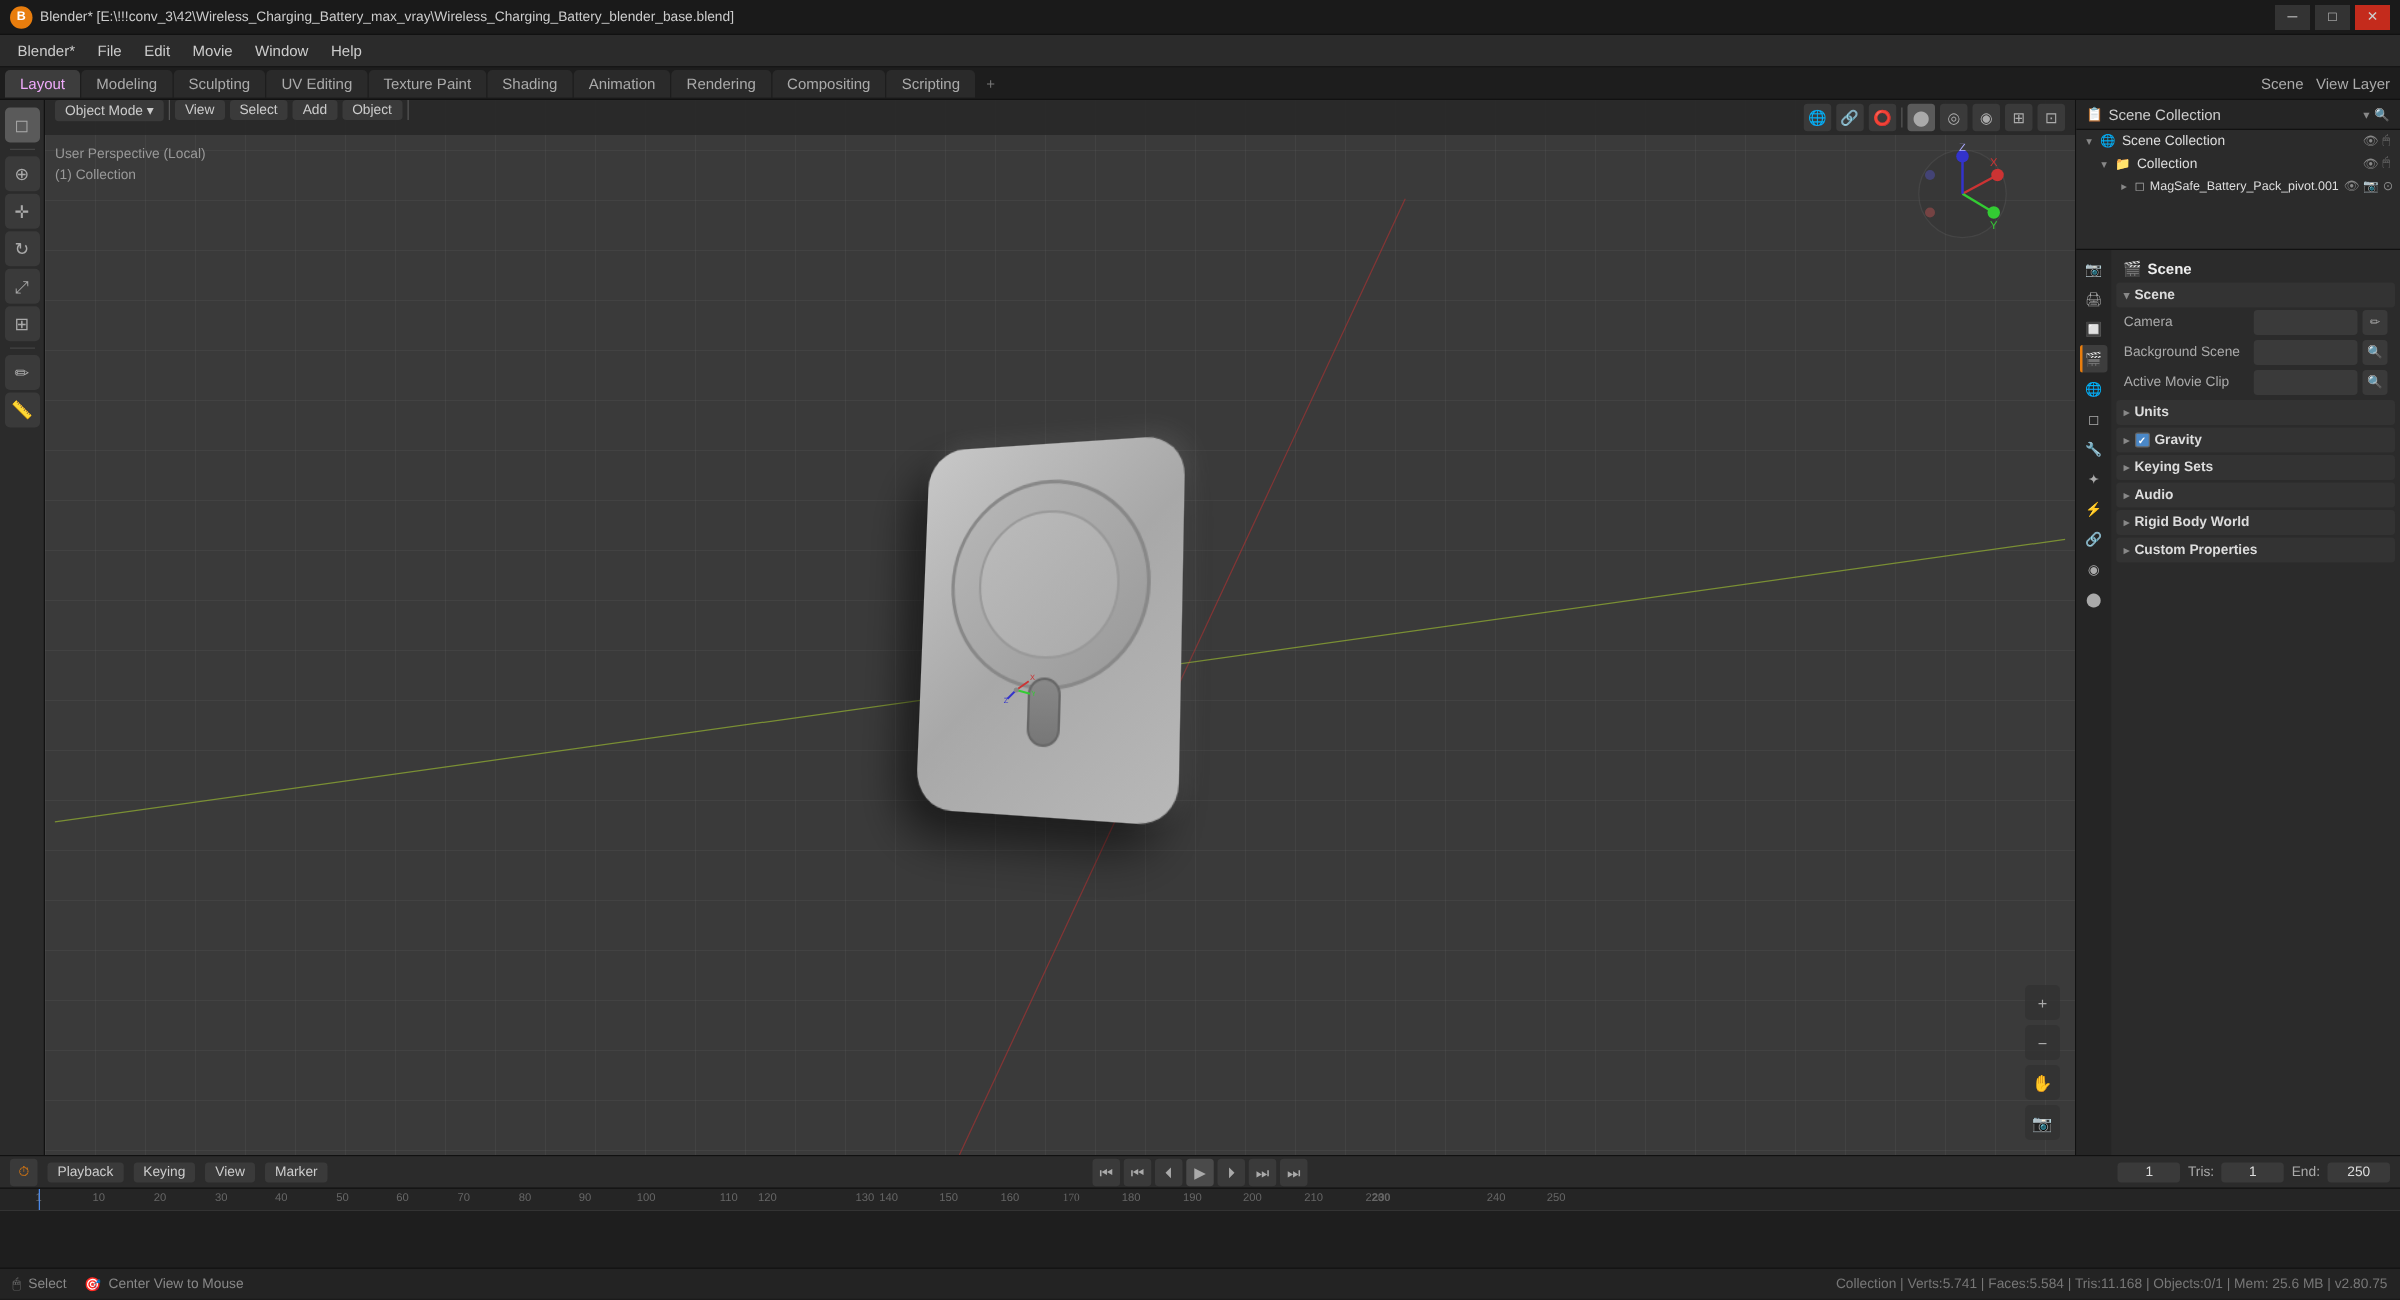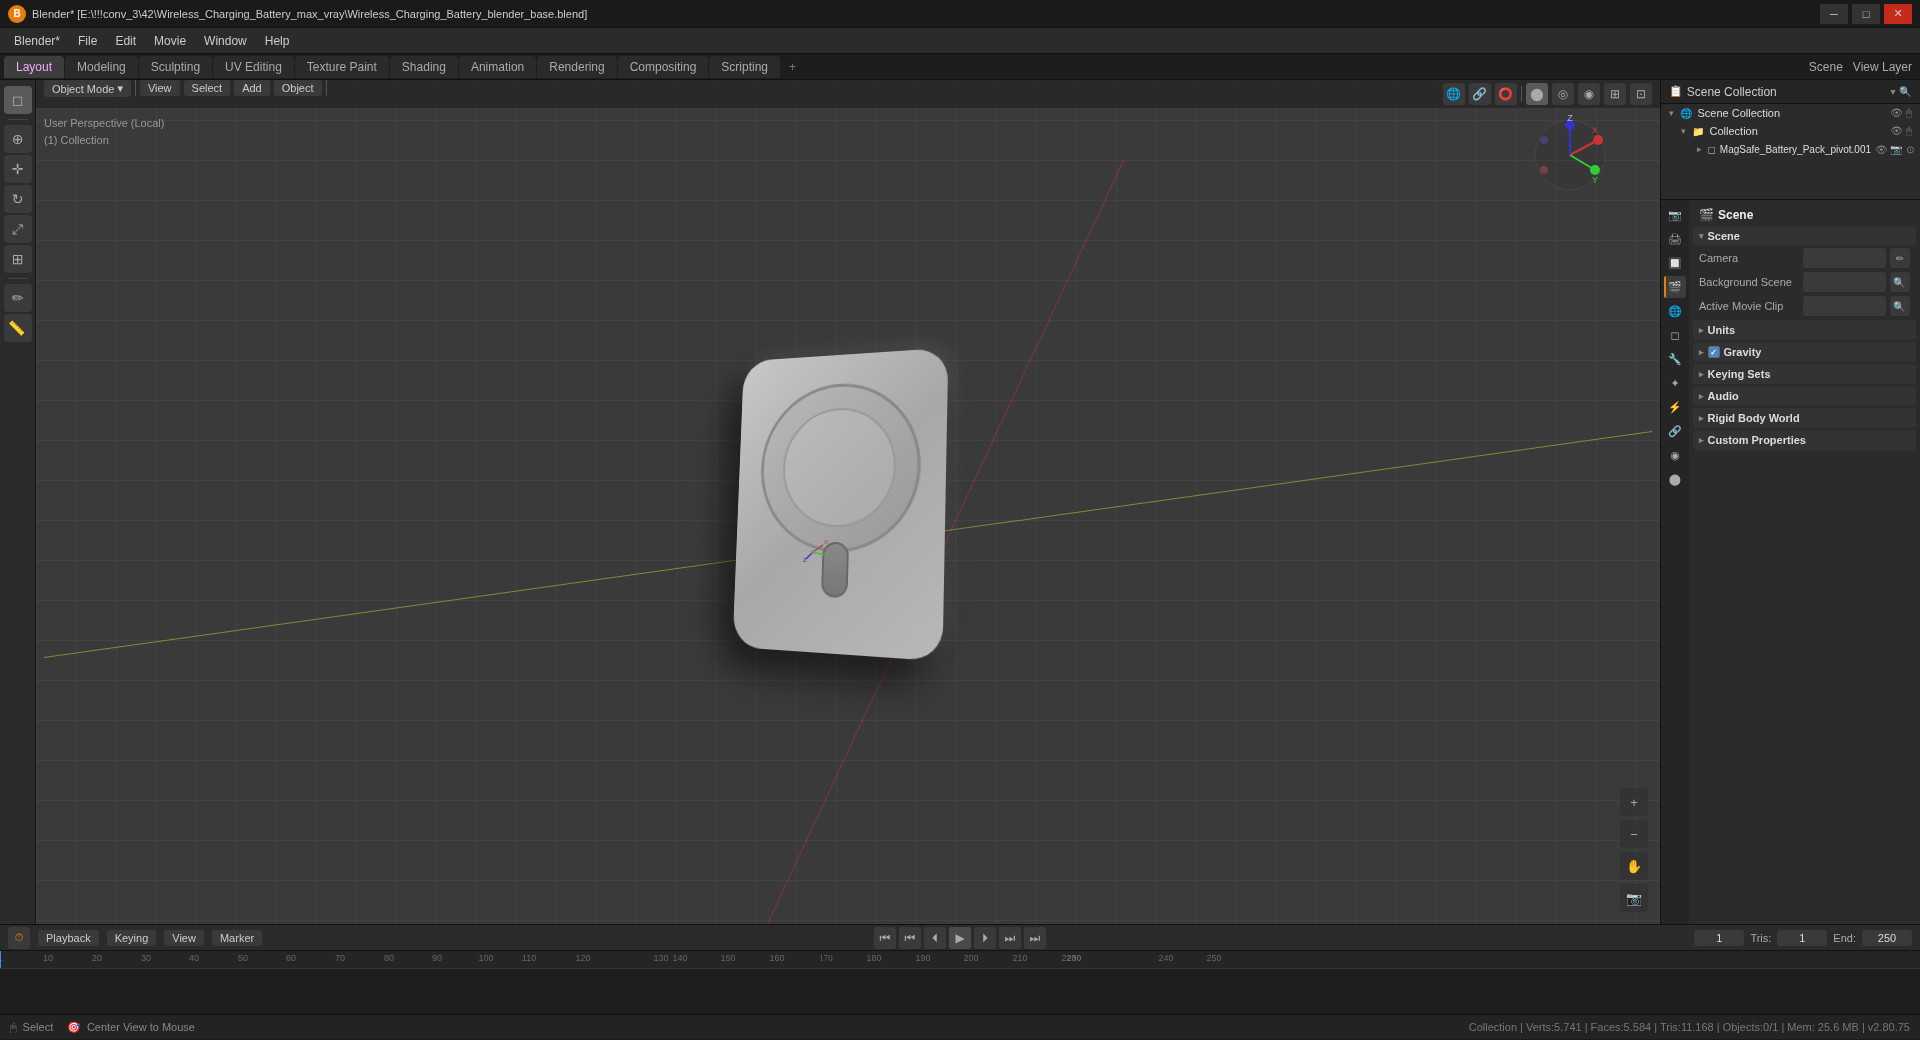--- a/index.html
+++ b/index.html
@@ -934,34 +934,34 @@
       <div class="tl-field">1</div>
       <span>Tris:</span>
       <div class="tl-field">1</div>
       <span>End:</span>
       <div class="tl-field">250</div>
     </div>
   </div>
 
   <div style="flex:1;display:flex;flex-direction:column;overflow:hidden;">
     <div id="timeline-ruler">
-      <div style="position:relative;height:100%;padding-left:36px;">
+      <div style="position:relative;height:100%;padding-left:36px;margin-left:31px;">
 
         <div class="tl-tick-label" style="left:0px;">1</div>
         <div class="tl-tick-label" style="left:48px;">10</div>
         <div class="tl-tick-label" style="left:97px;">20</div>
         <div class="tl-tick-label" style="left:146px;">30</div>
         <div class="tl-tick-label" style="left:194px;">40</div>
         <div class="tl-tick-label" style="left:243px;">50</div>
         <div class="tl-tick-label" style="left:291px;">60</div>
         <div class="tl-tick-label" style="left:340px;">70</div>
         <div class="tl-tick-label" style="left:389px;">80</div>
         <div class="tl-tick-label" style="left:437px;">90</div>
         <div class="tl-tick-label" style="left:486px;">100</div>
-        <div class="tl-tick-label" style="left:529px;">110</div>
+        <div class="tl-tick-label" style="left:552px;">110</div>
         <div class="tl-tick-label" style="left:583px;">120</div>
         <div class="tl-tick-label" style="left:661px;text-align:right;">130</div>
         <div class="tl-tick-label" style="left:680px;">140</div>
         <div class="tl-tick-label" style="left:728px;">150</div>
         <div class="tl-tick-label" style="left:777px;">160</div>
         <div class="tl-tick-label" style="left:826px;font-family:Liberation Serif, serif;">170</div>
         <div class="tl-tick-label" style="left:874px;">180</div>
         <div class="tl-tick-label" style="left:923px;">190</div>
         <div class="tl-tick-label" style="left:971px;">200</div>
         <div class="tl-tick-label" style="left:1020px;">210</div>

